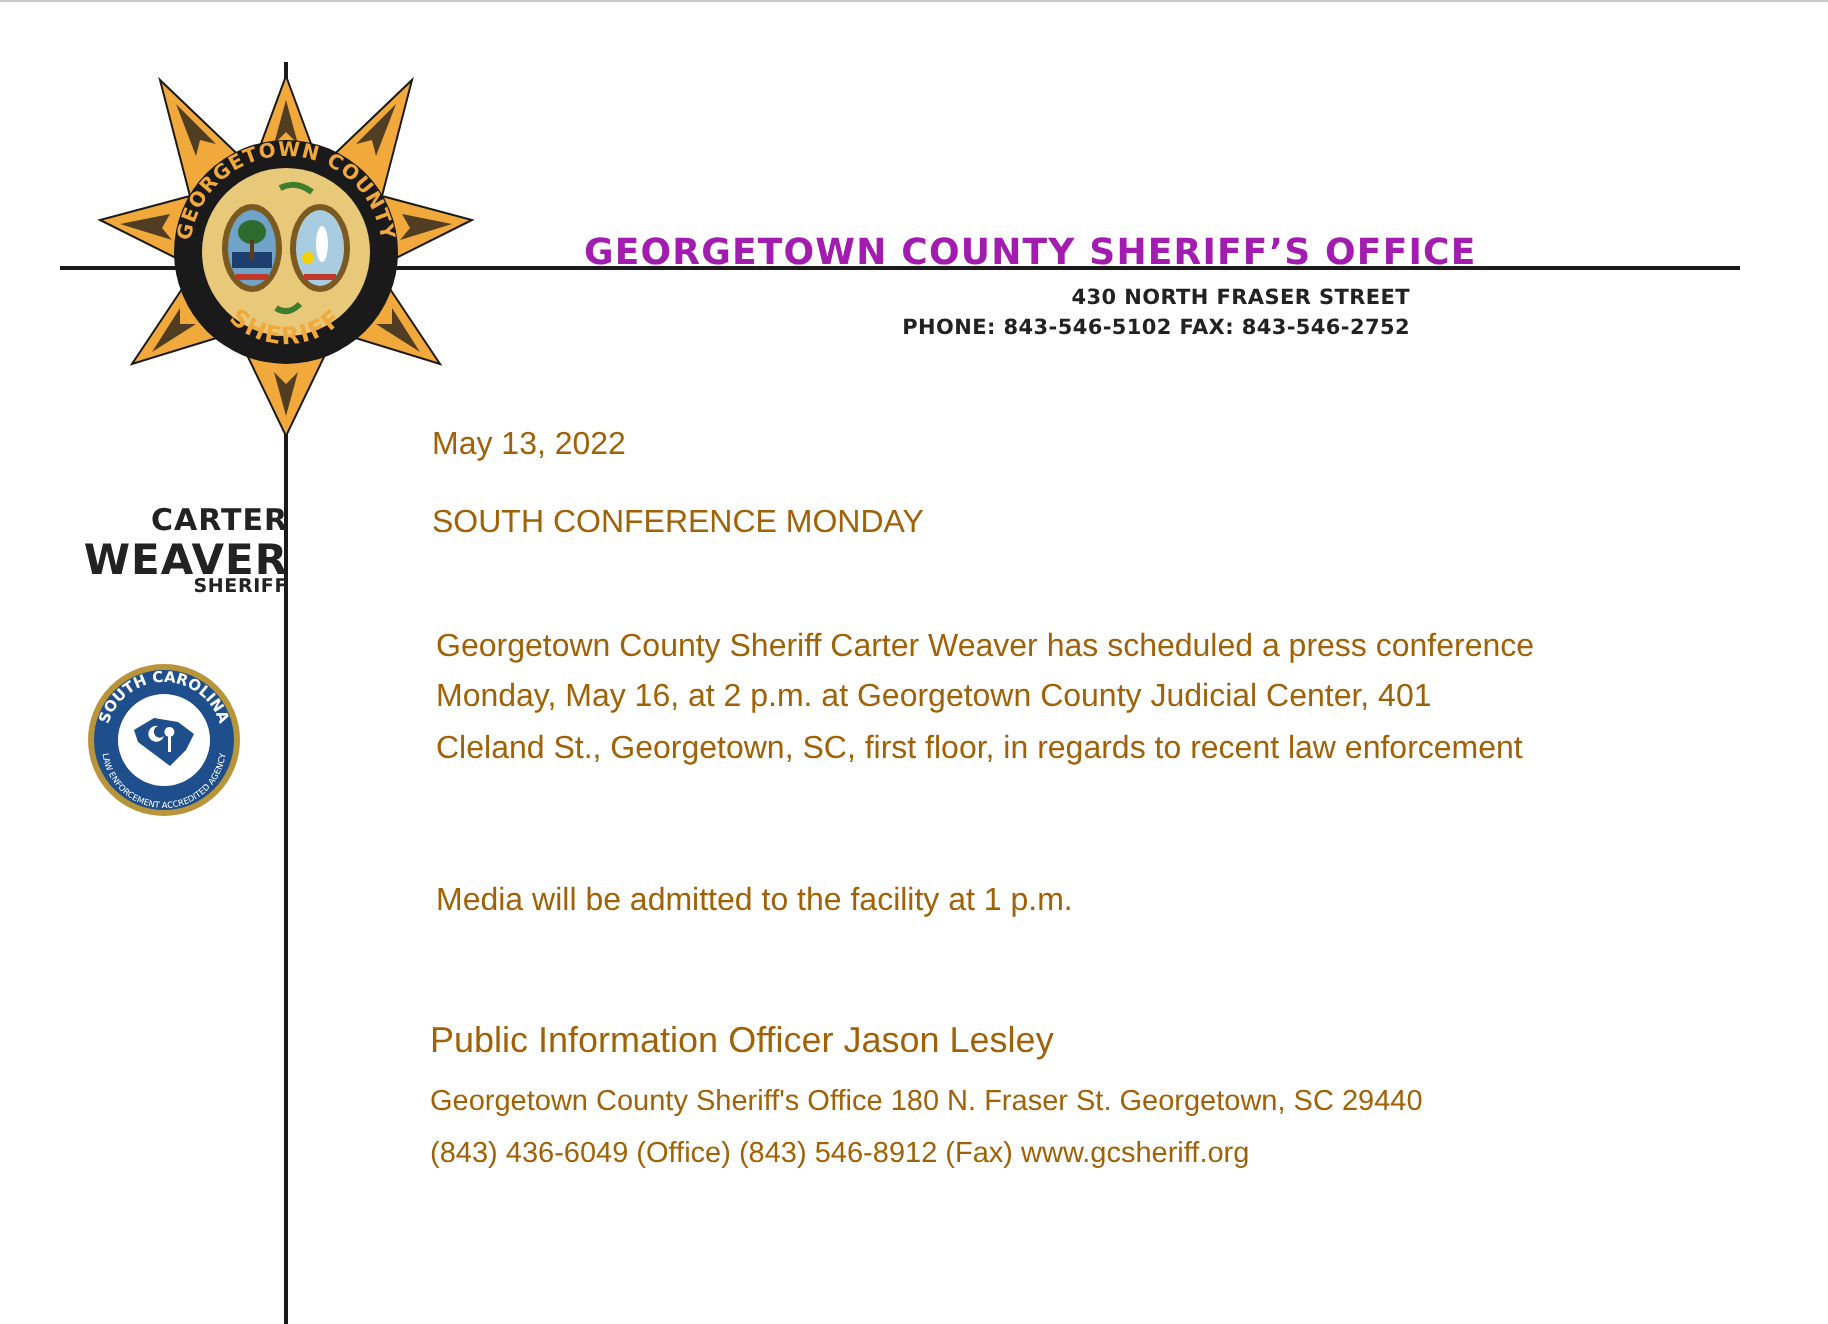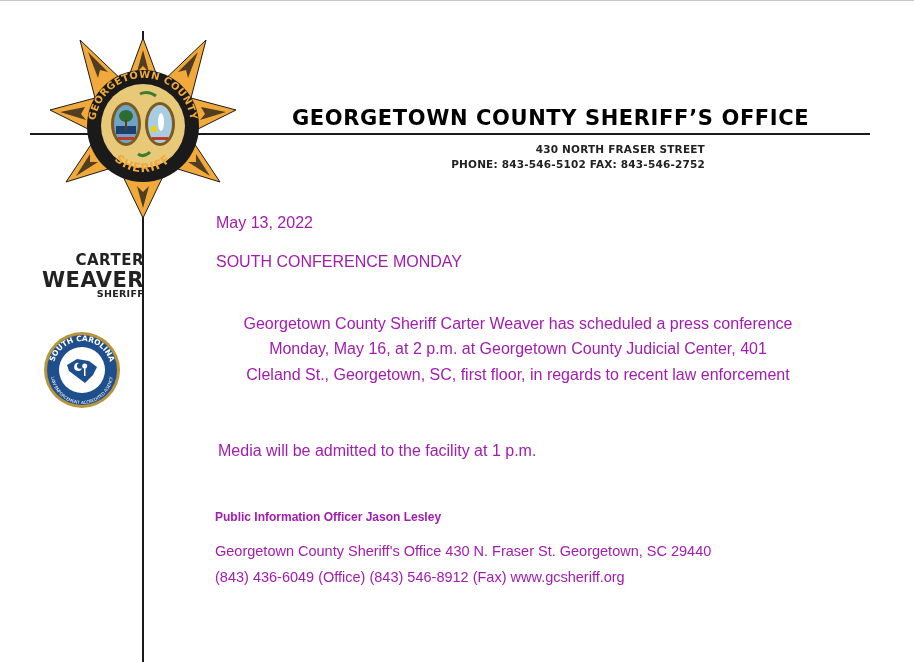--- a/index.html
+++ b/index.html
@@ -5,43 +5,43 @@
   html, body { margin: 0; padding: 0; }
   body {
     width: 914px; height: 662px; background: #ffffff; position: relative; overflow: hidden;
     font-family: "Liberation Sans", sans-serif; color: #222;
   }
   .topborder { position: absolute; left: 0; top: 0; width: 914px; height: 1px; background: #c8c8c8; }
   .vline { position: absolute; left: 142px; top: 31px; width: 2px; height: 631px; background: #1a1a1a; }
   .hline { position: absolute; left: 30px; top: 133px; width: 840px; height: 2px; background: #1a1a1a; }
   .badge { position: absolute; left: 48px; top: 36px; width: 190px; height: 184px; }
   .office-title {
-    position: absolute; left: 292px; top: 106px; font-family: "DejaVu Sans", sans-serif;
-    font-weight: bold; font-size: 21px; letter-spacing: 0.6px; color: #000000; white-space: nowrap;
+    position: absolute; left: 292px; top: 116px; font-family: "DejaVu Sans", sans-serif;
+    font-weight: bold; font-size: 18px; letter-spacing: 0.6px; color: #a21caf; white-space: nowrap;
   }
   .addr {
     position: absolute; left: 380px; top: 142px; width: 325px; text-align: right;
     font-family: "DejaVu Sans", sans-serif; font-weight: bold; font-size: 10.5px; line-height: 15px;
     color: #222; letter-spacing: 0.2px;
   }
   .sidebar-name {
     position: absolute; left: 30px; width: 114px; text-align: right;
     font-family: "DejaVu Sans", sans-serif; font-weight: bold; color: #222;
   }
   .n1 { top: 251px; font-size: 15px; letter-spacing: 0.5px; }
   .n2 { top: 268px; font-size: 21px; letter-spacing: 0.5px; }
   .n3 { top: 288px; font-size: 9.5px; letter-spacing: 0.3px; }
   .seal { position: absolute; left: 43px; top: 331px; width: 78px; height: 78px; }
-  .txt { position: absolute; font-size: 16px; color: #a21caf; white-space: nowrap; }
+  .txt { position: absolute; font-size: 16px; color: #a16207; white-space: nowrap; }
   .date { left: 216px; top: 214px; }
   .headline { left: 216px; top: 253px; }
-  .body { left: 218px; top: 311px; line-height: 25.3px; white-space: normal; width: 600px; text-align: center; }
+  .body { left: 218px; top: 311px; line-height: 25.3px; white-space: normal; width: 600px; }
   .body span { display: block; white-space: nowrap; }
   .media { left: 218px; top: 442px; }
-  .pio { left: 215px; top: 510px; font-size: 12px; font-weight: bold; }
+  .pio { left: 215px; top: 510px; font-size: 18px; }
   .foot1 { left: 215px; top: 543px; font-size: 14.5px; }
   .foot2 { left: 215px; top: 569px; font-size: 14.5px; }
 </style>
 </head>
 <body>
 
 <div class="topborder"></div>
 <div class="vline"></div>
 <div class="hline"></div>
 
@@ -120,14 +120,14 @@
 
 <div class="txt body">
   <span>Georgetown County Sheriff Carter Weaver has scheduled a press conference</span>
   <span>Monday, May 16, at 2 p.m. at Georgetown County Judicial Center, 401</span>
   <span>Cleland St., Georgetown, SC, first floor, in regards to recent law enforcement</span>
 </div>
 
 <div class="txt media">Media will be admitted to the facility at 1 p.m.</div>
 
 <div class="txt pio">Public Information Officer Jason Lesley</div>
-<div class="txt foot1">Georgetown County Sheriff's Office 430 N. Fraser St. Georgetown, SC 29440</div>
+<div class="txt foot1">Georgetown County Sheriff's Office 180 N. Fraser St. Georgetown, SC 29440</div>
 <div class="txt foot2">(843) 436-6049 (Office) (843) 546-8912 (Fax) www.gcsheriff.org</div>
 
 </body></html>

